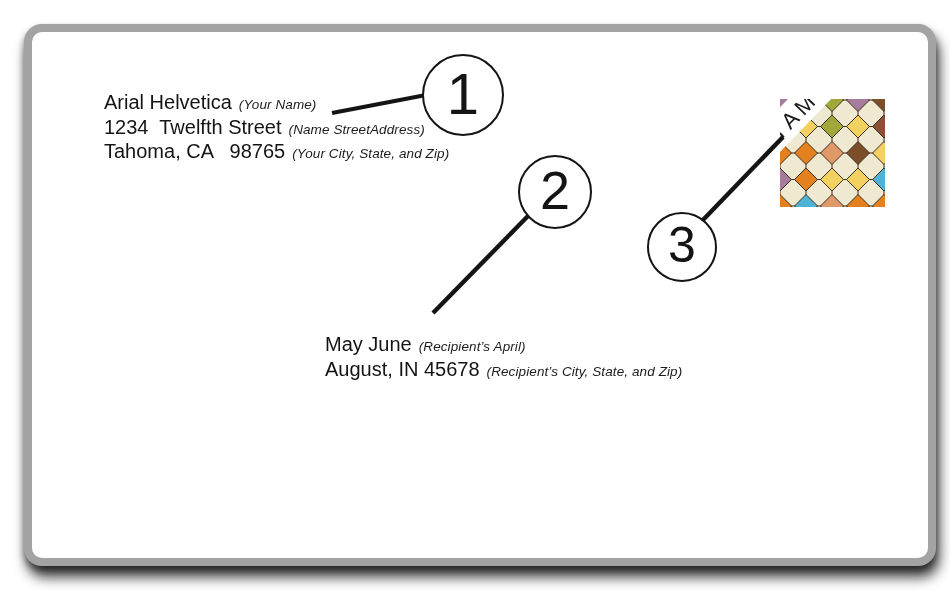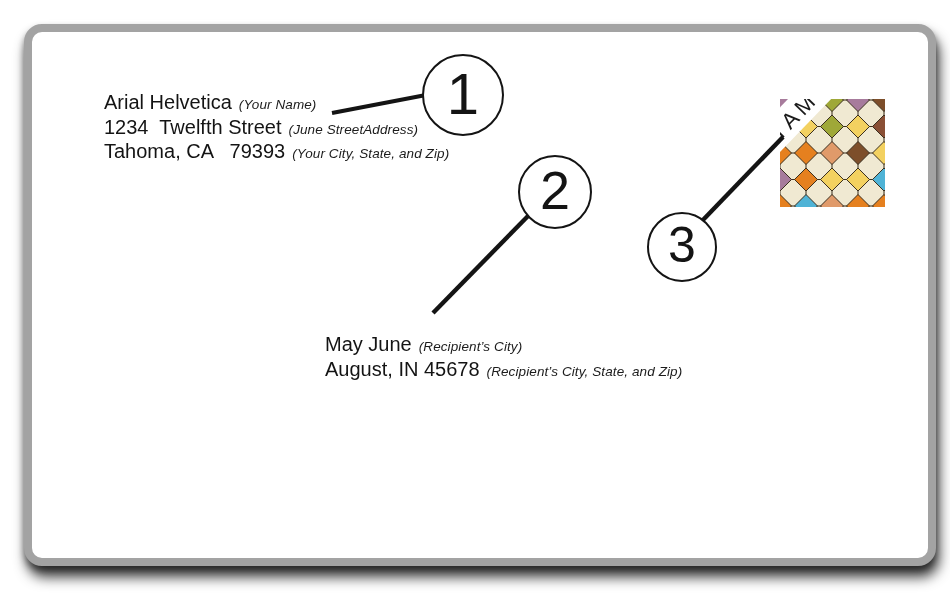--- a/index.html
+++ b/index.html
@@ -33,30 +33,30 @@
 
 <div class="stage">
 
   <div class="envelope">
 
     <div class="addr sender">
       <div class="line">
         <span class="main">Arial Helvetica</span><span class="note">(Your Name)</span>
       </div>
       <div class="line">
-        <span class="main">1234  Twelfth Street</span><span class="note">(June StreetAddress)</span>
+        <span class="main">1234  Twelfth Street</span><span class="note">(Name StreetAddress)</span>
       </div>
       <div class="line">
-        <span class="main">Tahoma, CA   79393</span><span class="note">(Your City, State, and Zip)</span>
+        <span class="main">Tahoma, CA   98765</span><span class="note">(Your City, State, and Zip)</span>
       </div>
     </div>
 
     <div class="addr recipient">
       <div class="line">
-        <span class="main">May June</span><span class="note">(Recipient’s City)</span>
+        <span class="main">May June</span><span class="note">(Recipient’s April)</span>
       </div>
       <div class="line">
         <span class="main">August, IN 45678</span><span class="note">(Recipient’s City, State, and Zip)</span>
       </div>
     </div>
 
     <div class="stamp">
       <svg width="105" height="108" viewBox="0 0 105 108" xmlns="http://www.w3.org/2000/svg">
         <rect x="0" y="0" width="105" height="108" fill="#f0e9d2"></rect>
         <g>

